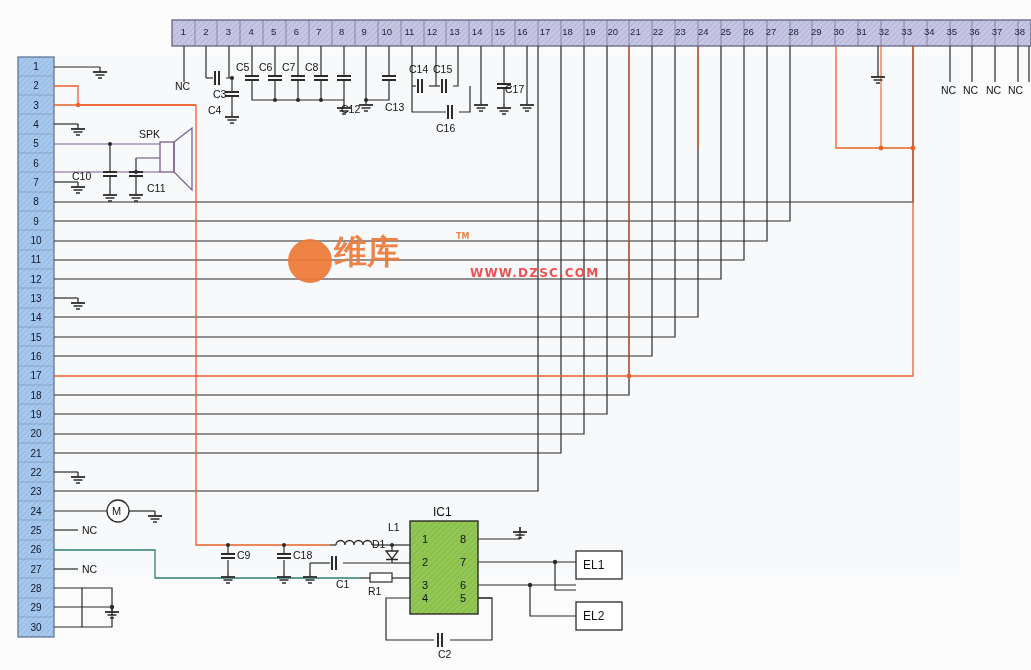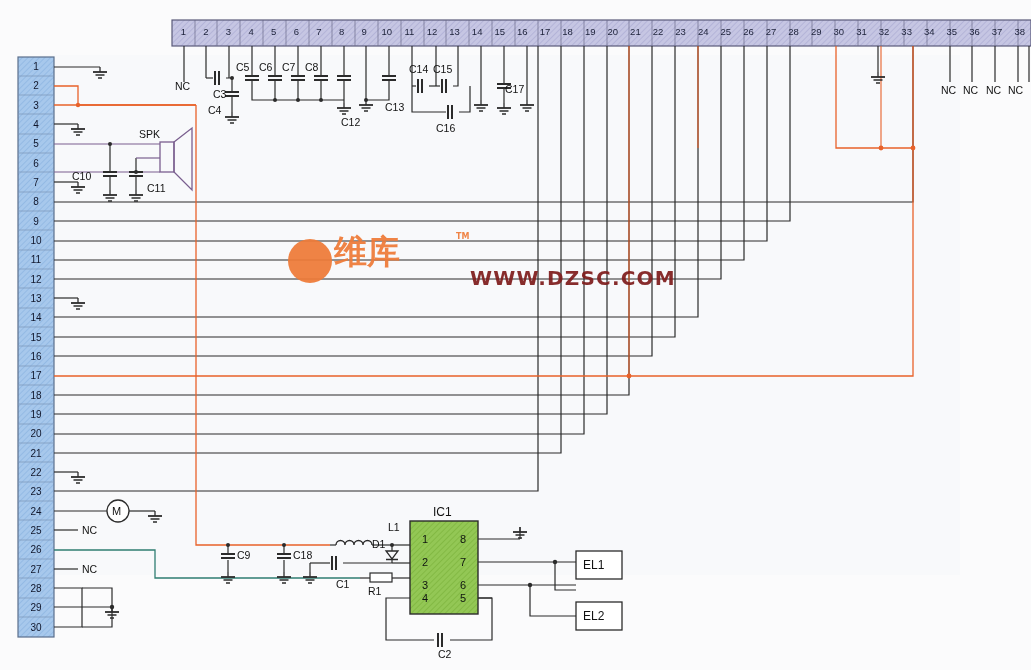--- a/index.html
+++ b/index.html
@@ -80,21 +80,21 @@
     line-height:28px;
   }
   #wm .wmtm{
     position:absolute;left:168px;top:-3px;
     font-family:"DejaVu Sans", sans-serif;
     font-size:8px;color:#ef7b38;font-weight:bold;
   }
   #wm .wmurl{
     position:absolute;left:182px;top:31px;
     font-family:"DejaVu Sans", sans-serif;
-    font-size:20px;font-weight:bold;color:#7f1d1d;
+    font-size:12px;font-weight:bold;color:#ef4444;
     letter-spacing:1.2px;
   }
   #wm .wmrow2{
     position:absolute;left:6px;top:52px;
     font-family:"DejaVu Sans", sans-serif;
     font-size:17px;font-weight:bold;color:#ef7b38;
     letter-spacing:4.5px;
   }
   #wm .wmlogo{
     position:absolute;left:0px;top:4px;
@@ -597,21 +597,21 @@
       <div class="pinnum" style="left: 18px; width: 36px; top: 621.667px;">30</div>
     </div>
 
   <div class="comp" style="left:175px;top:80px;">NC</div>
   <div class="comp" style="left:205px;top:88px;margin-left:8px;">C3</div>
   <div class="comp" style="left:208px;top:104px;">C4</div>
   <div class="comp" style="left:236px;top:61px;">C5</div>
   <div class="comp" style="left:259px;top:61px;">C6</div>
   <div class="comp" style="left:282px;top:61px;">C7</div>
   <div class="comp" style="left:305px;top:61px;">C8</div>
-  <div class="comp" style="left:341px;top:116px;">C12</div>
+  <div class="comp" style="left:341px;top:103px;">C12</div>
   <div class="comp" style="left:385px;top:101px;">C13</div>
   <div class="comp" style="left:409px;top:63px;">C14</div>
   <div class="comp" style="left:433px;top:63px;">C15</div>
   <div class="comp" style="left:436px;top:122px;">C16</div>
   <div class="comp" style="left:505px;top:83px;">C17</div>
 
   <div class="comp" style="left:139px;top:128px;">SPK</div>
   <div class="comp" style="left:72px;top:170px;">C10</div>
   <div class="comp" style="left:147px;top:182px;">C11</div>
 

